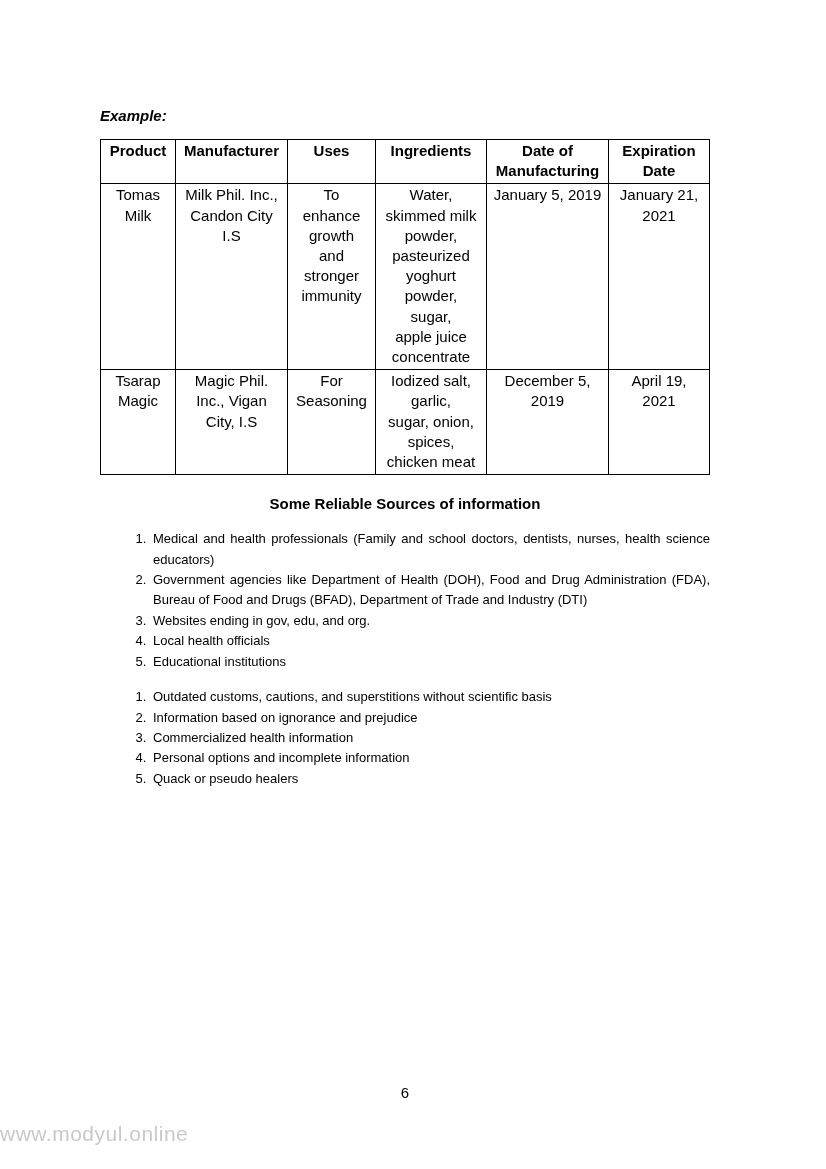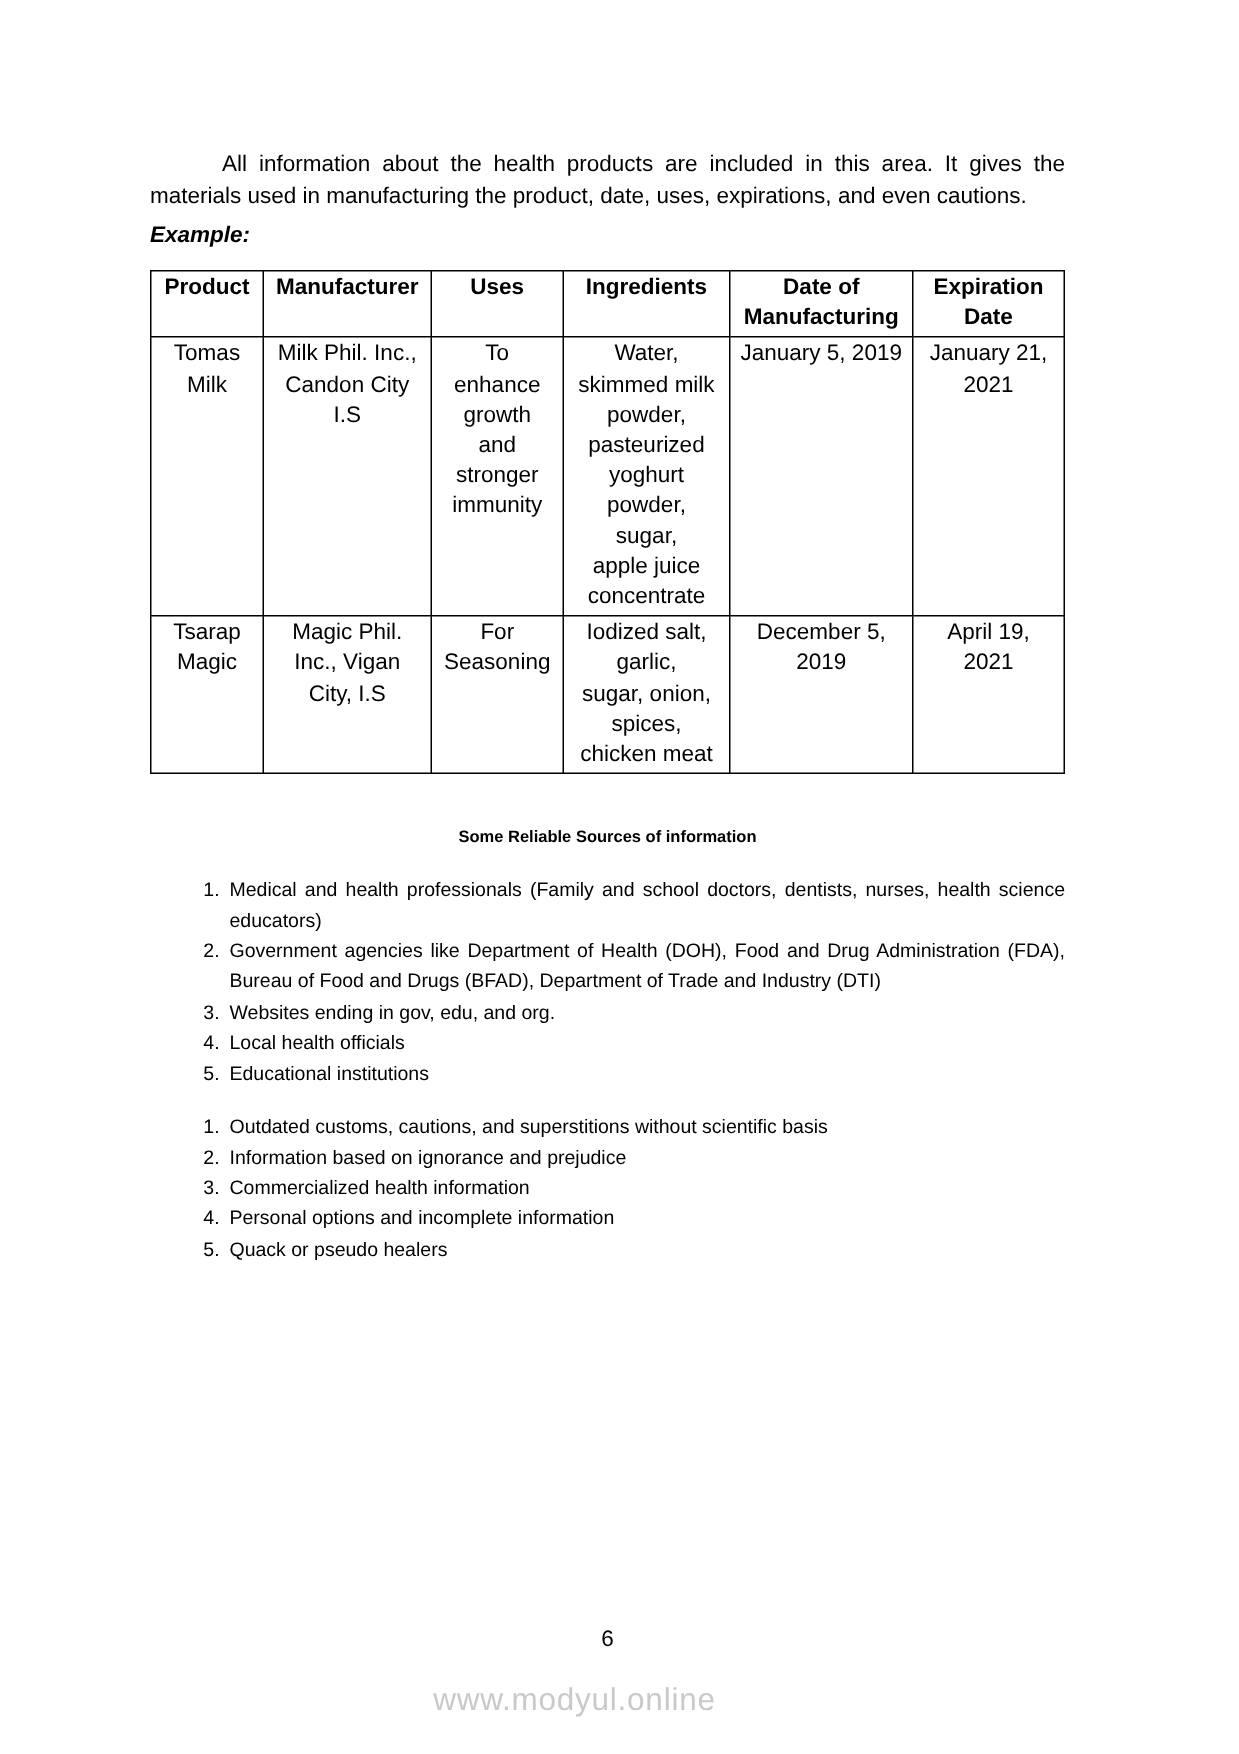--- a/index.html
+++ b/index.html
@@ -52,25 +52,25 @@
   }
   table.product-table th { font-weight: bold; }
   .sources-par {
     font-size: 15px;
     line-height: 20.5px;
     text-align: justify;
     text-indent: 48px;
     margin: 17px 0 0 0;
   }
   .section-heading {
-    font-size: 11px;
+    font-size: 15px;
     line-height: 20px;
     font-weight: bold;
     text-align: center;
-    margin: 32px 0 0 0;
+    margin: 19px 0 0 0;
   }
   ol.source-list {
     margin: 15px 0 0 0;
     padding-left: 50px;
     font-size: 13px;
     line-height: 20.4px;
   }
   ol.source-list li {
     text-align: justify;
     padding-left: 3px;
@@ -83,33 +83,31 @@
     width: 610px;
     text-align: center;
     font-size: 15px;
     line-height: 20px;
   }
   .watermark {
     position: absolute;
     top: 1121px;
     left: 0;
     width: 766px;
-    text-align: center;
     font-size: 21px;
     line-height: 26px;
     color: #c9c9c9;
     letter-spacing: 0.5px;
   }
 </style>
 </head>
 <body>
 
 <div class="content">
 
-  <p class="body-par">All information about the health products are included in this area. It gives the materials used in manufacturing the product, date, uses, expirations, and even cautions.</p>
 
   <p class="example-label">Example:</p>
 
   <table class="product-table">
     <colgroup>
       <col style="width:75px">
       <col style="width:112px">
       <col style="width:88px">
       <col style="width:111px">
       <col style="width:122px">

